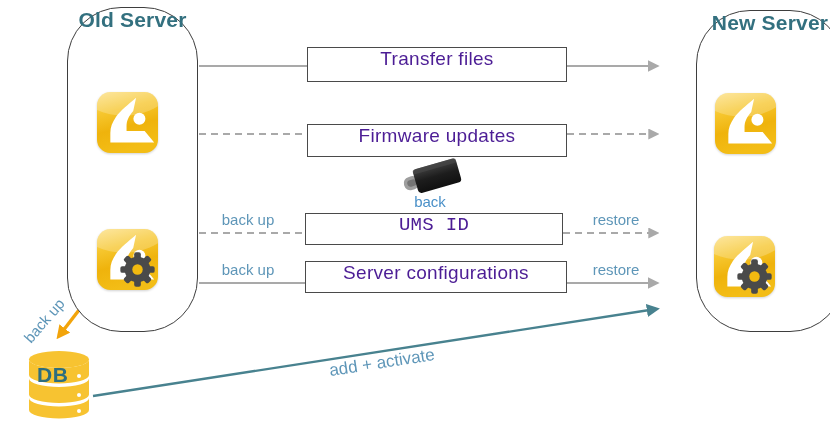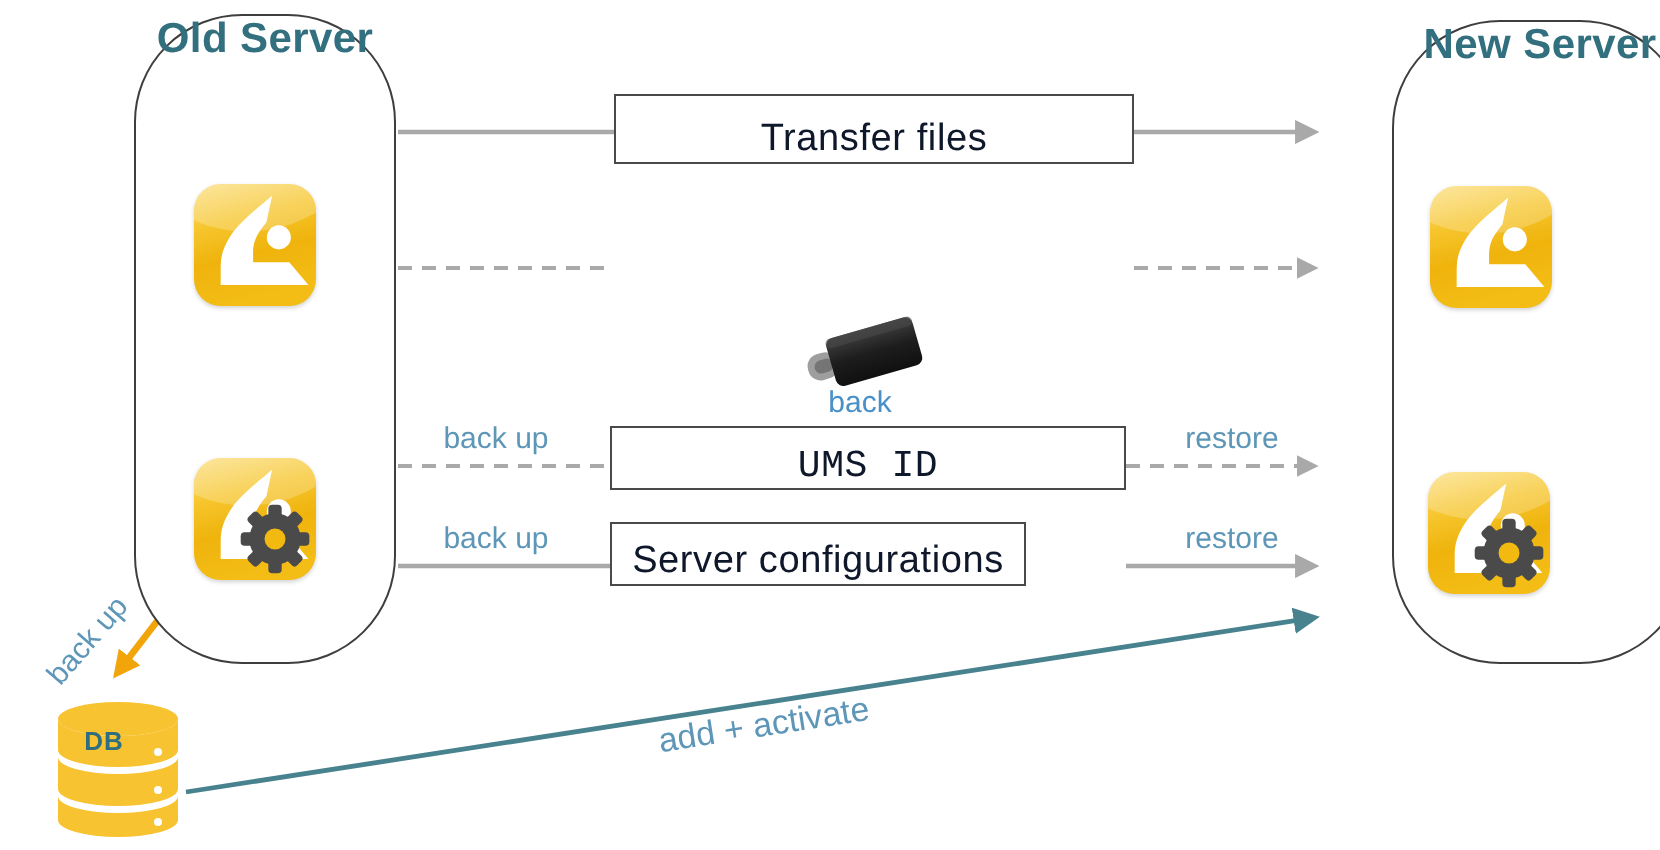--- a/index.html
+++ b/index.html
@@ -15,43 +15,43 @@
   }
   .card-old{left:67px;top:7px;width:131px;height:325px;}
   .card-new{left:696px;top:10px;width:148px;height:322px;}
   .card-title{
     text-align:center;font-size:21px;font-weight:bold;color:#33707f;
     letter-spacing:.2px;
   }
   
   .step-box{
     position:absolute;background:#ffffff;border:1.4px solid #4a4a4a;box-sizing:border-box;
-    display:flex;align-items:flex-end;justify-content:center;
-    color:#0f172a;font-size:19px;letter-spacing:.3px;
+    display:flex;align-items:flex-start;justify-content:center;
+    color:#4c1d95;font-size:19px;letter-spacing:.3px;
   }
   #box-transfer{left:307px;top:47px;width:260px;height:35px;}
   #box-firmware{left:307px;top:124px;width:260px;height:33px;}
   #box-umsid   {left:305px;top:213px;width:258px;height:32px;font-family:Liberation Mono, monospace;}
-  #box-config  {left:305px;top:261px;width:208px;height:32px;}
+  #box-config  {left:305px;top:261px;width:262px;height:32px;}
   
   .small-label{position:absolute;font-size:15px;color:#5e96b8;text-align:center;}
   #lbl-backup-ums   {left:212px;top:211px;width:72px;}
   #lbl-backup-config{left:212px;top:261px;width:72px;}
   #lbl-restore-ums  {left:584px;top:211px;width:64px;}
   #lbl-restore-cfg  {left:584px;top:261px;width:64px;}
   #lbl-copy         {left:406px;top:193px;width:48px;color:#4a90c8;}
   #lbl-backup-db{
     left:10px;top:312px;width:68px;transform:rotate(-49deg);
   }
   #lbl-add{
     left:312px;top:353px;width:140px;font-size:17px;transform:rotate(-8.8deg);
   }
   #lbl-db{
-    left:37px;top:363px;width:30px;font-size:13px;font-weight:bold;color:#2e6e7e;
-    text-align:center;letter-spacing:.5px;
+    left:37px;top:363px;width:30px;font-size:21px;font-weight:bold;color:#2e6e7e;
+    text-align:left;letter-spacing:.5px;
   }
   .icon-tile{position:absolute;width:61px;height:61px;filter:drop-shadow(0 1.5px 1px rgba(0,0,0,.18));}
   #icon-old-top{left:97px;top:92px;}
   #icon-old-bottom{left:97px;top:229px;}
   #icon-new-top{left:715px;top:93px;}
   #icon-new-bottom{left:714px;top:236px;}
   #usb-icon{left:399px;top:157px;width:68px;height:40px;}
   #db-icon{left:28px;top:350px;width:62px;height:70px;}
   #wires{left:0;top:0;width:830px;height:425px;pointer-events:none;}
 </style>
@@ -143,20 +143,23 @@
   <svg id="icon-new-top" class="icon-tile" viewBox="0 0 64 64">
       <use href="#igelTile"></use>
     </svg>
   <svg id="icon-new-bottom" class="icon-tile" viewBox="0 0 64 64">
       <use href="#igelGearTile"></use>
     </svg>
 
   <div id="box-transfer" class="step-box">
     <span>Transfer files</span>
   </div>
+  <div id="box-firmware" class="step-box">
+    <span>Firmware updates</span>
+  </div>
   <div id="box-umsid" class="step-box">
     <span>UMS ID</span>
   </div>
   <div id="box-config" class="step-box">
     <span>Server configurations</span>
   </div>
 
   <svg id="usb-icon" class="abs" viewBox="0 0 70 42">
     <g transform="rotate(-16 35 21)">
       <rect x="3.5" y="14" width="16" height="14" rx="6.5" fill="#9e9e9e"></rect>

